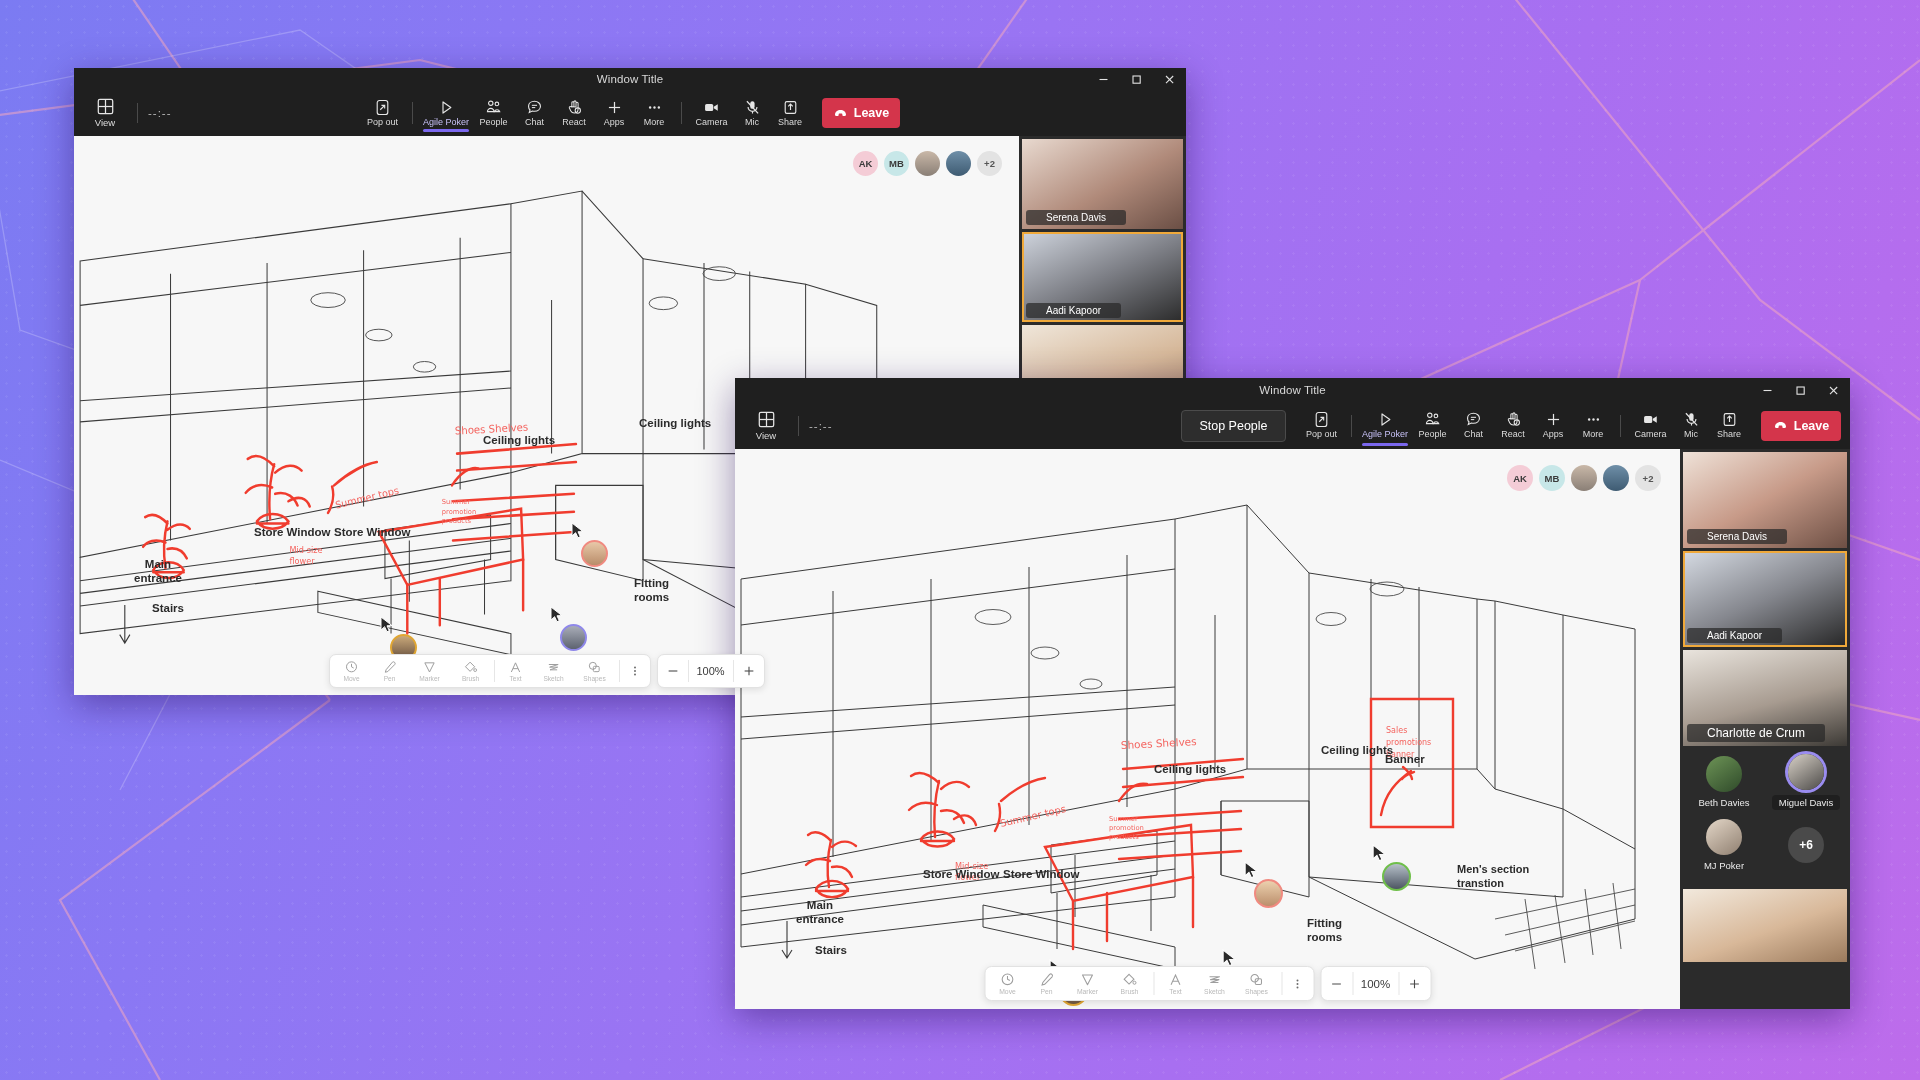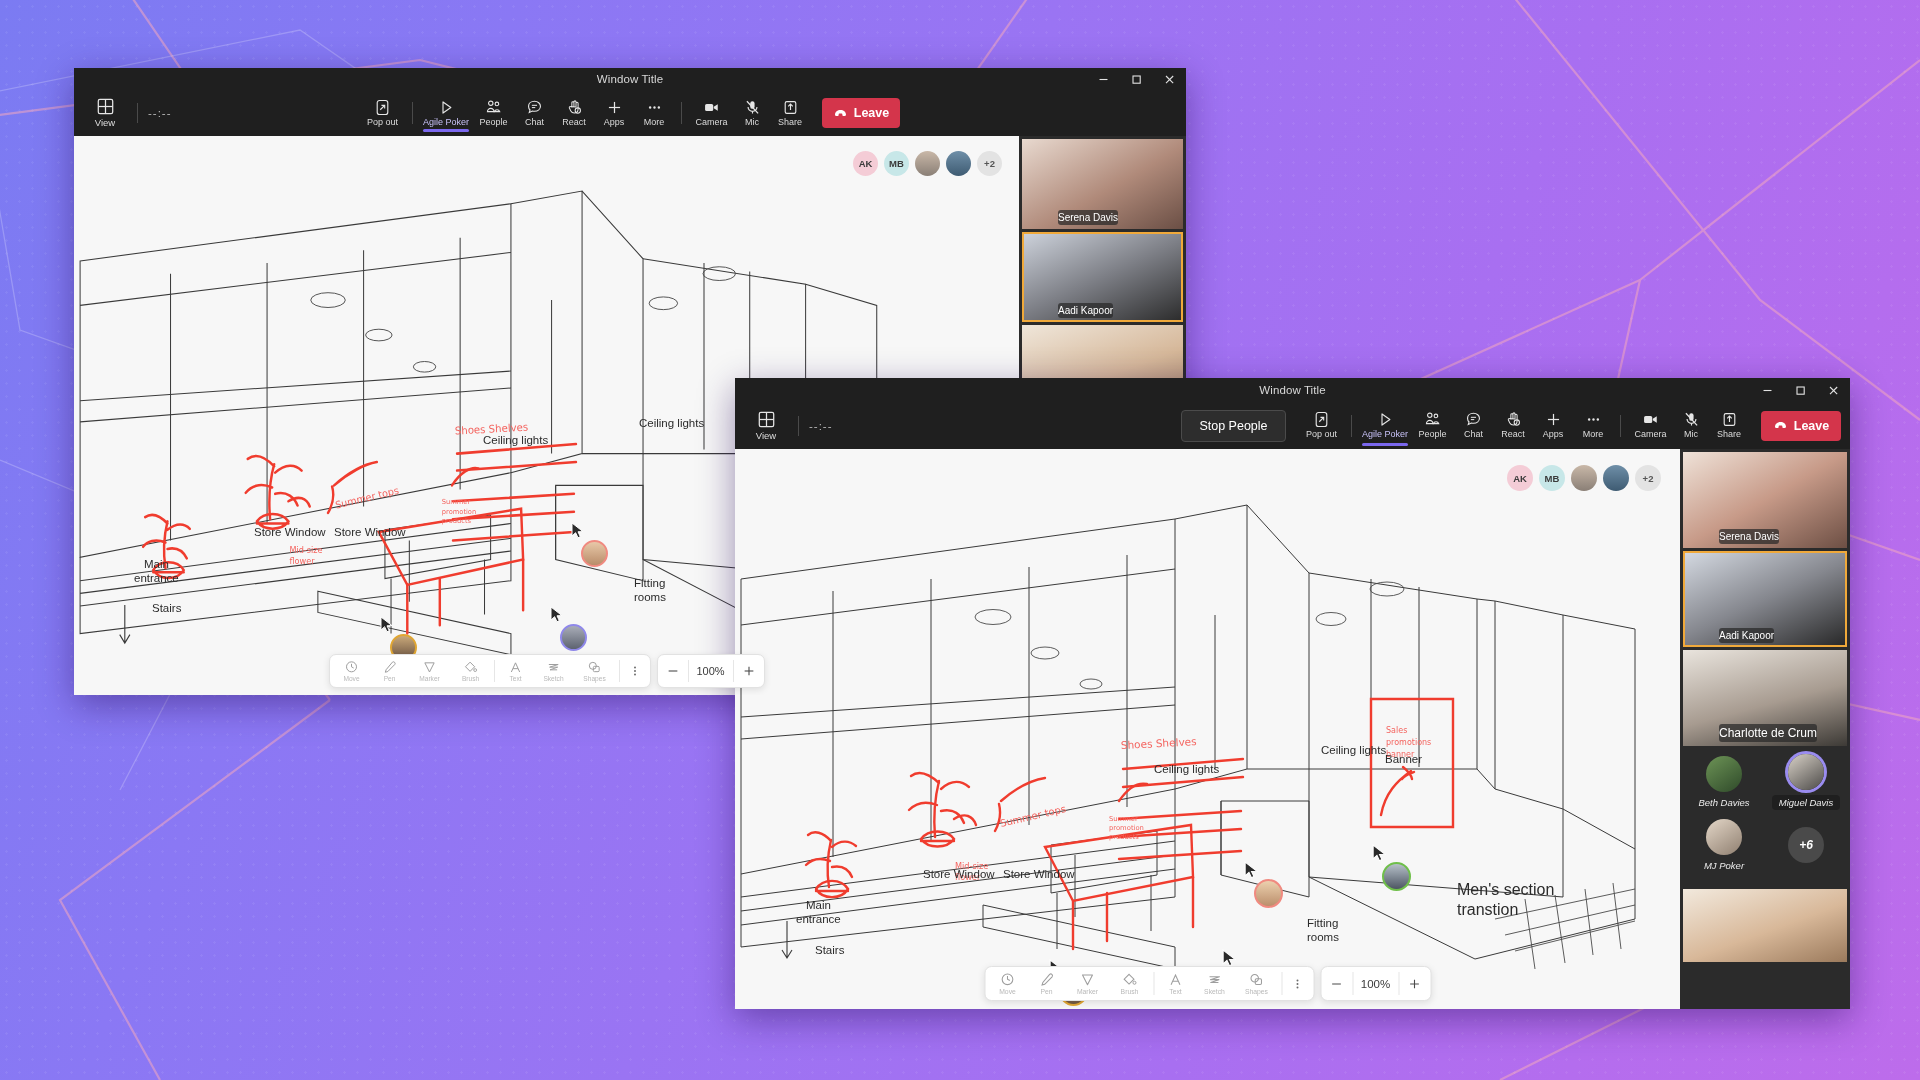--- a/index.html
+++ b/index.html
@@ -51,21 +51,21 @@
 
   
   .avrow { position:absolute; display:flex; align-items:center; z-index:6; }
   .av { border-radius:50%; display:flex; align-items:center; justify-content:center;
         font-weight:600; color:#3b3b3b; overflow:hidden; position:relative;}
   .av.photo { background:#8f8f9a; }
 
   
   .tile { position:relative; background:#3a3a3a; overflow:hidden; }
   .tile .nm { position:absolute; left:4px; bottom:4px; background:rgba(40,40,40,.72);
-              color:#fff; padding:2px 0; border-radius:3px; white-space:nowrap;margin-left:32px;}
+              color:#fff; padding:2px 20px; border-radius:3px; white-space:nowrap;}
   .tile.sel { outline:2px solid #f0a93a; outline-offset:-2px; }
   .grid4 { display:grid; grid-template-columns:1fr 1fr; background:#2b2b2b; }
   .gcell { display:flex; flex-direction:column; align-items:center; justify-content:center; position:relative;}
   .gcell .circ { border-radius:50%; overflow:hidden; position:relative; background:#8d8d96;}
   .gcell .gn { color:#eaeaea; margin-top:5px; white-space:nowrap;}
   .gcell .gn.badge { background:#1f1f1f; padding:2px 7px; border-radius:4px; }
   .gcell .circ.speaking { box-shadow:0 0 0 3px #9a8cf0; }
   .plus { border-radius:50%; background:#4a4a4a; color:#fff; display:flex;
           align-items:center; justify-content:center; font-weight:700; }
 
@@ -77,21 +77,21 @@
   .tool { display:flex; flex-direction:column; align-items:center; justify-content:center; }
   .tool .tl { color:#b9b9b9; line-height:1; }
   .tdiv { width:1px; background:#e6e6e6; }
   .zoomval { color:#3a3a3a; }
 
   
   .curs { position:absolute; z-index:7; }
   .curs .ring { border-radius:50%; overflow:hidden; position:relative; background:#9a9aa4; }
 
   
-  .lbl { position:absolute; color:#2b2b2b; white-space:pre-line; line-height:1.25; }
+  .lbl { position:absolute; color:#2b2b2b; white-space:pre-line; line-height:1.25;font-weight:bold; }
   svg.draw { position:absolute; left:0; top:0; overflow:visible; }
 </style>
 </head>
 <body>
 
 <svg class="bg-lines" viewBox="0 0 1920 1080" preserveAspectRatio="none">
   <g stroke="#f3a8c0" stroke-width="2.2" fill="none" opacity=".55">
     <path d="M -40 120 L 420 60 L 900 180"></path>
     <path d="M 120 -20 L 250 170 L 120 430 L 330 700"></path>
     <path d="M 1920 60 L 1640 280 L 1560 640 L 1700 980"></path>
@@ -692,21 +692,21 @@
       </svg>
 
       <div class="lbl" style="left:419px; top:313px; font-size:11.5px;">Ceiling lights</div>
       <div class="lbl" style="left:586px; top:294px; font-size:11.5px;">Ceiling lights</div>
       <div class="lbl" style="left:650px; top:303px; font-size:11.5px;">Banner</div>
       <div class="lbl" style="left:188px; top:418px; font-size:11.5px;">Store Window</div>
       <div class="lbl" style="left:268px; top:418px; font-size:11.5px;">Store Window</div>
       <div class="lbl" style="left:61px; top:449px; font-size:11.5px; text-align:center;">Main
 entrance</div>
       <div class="lbl" style="left:80px; top:494px; font-size:11.5px;">Stairs</div>
-      <div class="lbl" style="left:722px; top:431px; font-size:16px;">Men's section
+      <div class="lbl" style="left:722px; top:414px; font-size:11px;">Men's section
 transtion</div>
       <div class="lbl" style="left:572px; top:467px; font-size:11.5px;">Fitting
 rooms</div>
       <svg class="draw" width="100%" height="100%" viewBox="0 0 945 560" preserveAspectRatio="none">
         <path d="M52 472 L52 508 M47 501 L52 509 L57 501" stroke="#3a3a3a" stroke-width="1.1" fill="none"></path>
       </svg>
 
       <div class="avrow" style="right:19px; top:16px; gap:6px;">
         <div class="av" style="width:26px;height:26px;background:#f4ccd6;font-size:9.5px;">AK</div>
         <div class="av" style="width:26px;height:26px;background:#c7e7e8;font-size:9.5px;">MB</div>
@@ -822,21 +822,21 @@
       <div class="tile" style="height:96px; margin-bottom:3px; background:linear-gradient(150deg,#efe2d8,#c79a88 50%,#6d4f44);">
         <span class="nm" style="font-size:10px;">Serena Davis</span>
       </div>
       <div class="tile sel" style="height:96px; margin-bottom:3px; background:linear-gradient(155deg,#d6dbe3,#85878e 50%,#262626);">
         <span class="nm" style="font-size:10px;">Aadi Kapoor</span>
       </div>
       <div class="tile" style="height:96px; margin-bottom:3px; background:linear-gradient(165deg,#e9e4dd,#a79b90 55%,#3d3a36);">
         <span class="nm" style="font-size:12px;">Charlotte de Crum</span>
       </div>
 
-      <div class="grid4" style="height:126px; margin-bottom:14px;font-style:italic;">
+      <div class="grid4" style="height:126px; margin-bottom:14px;">
         <div class="gcell">
           <div class="circ" style="width:36px;height:36px;background:linear-gradient(145deg,#6d9456,#2f4a2a);"></div>
           <span class="gn" style="font-size:9.5px;">Beth Davies</span>
         </div>
         <div class="gcell">
           <div class="circ speaking" style="width:36px;height:36px;background:linear-gradient(145deg,#d9d2c8,#4c4a48);"></div>
           <span class="gn badge" style="font-size:9.5px;">Miguel Davis</span>
         </div>
         <div class="gcell">
           <div class="circ" style="width:36px;height:36px;background:linear-gradient(145deg,#e4d7c8,#8f7f70);"></div>

